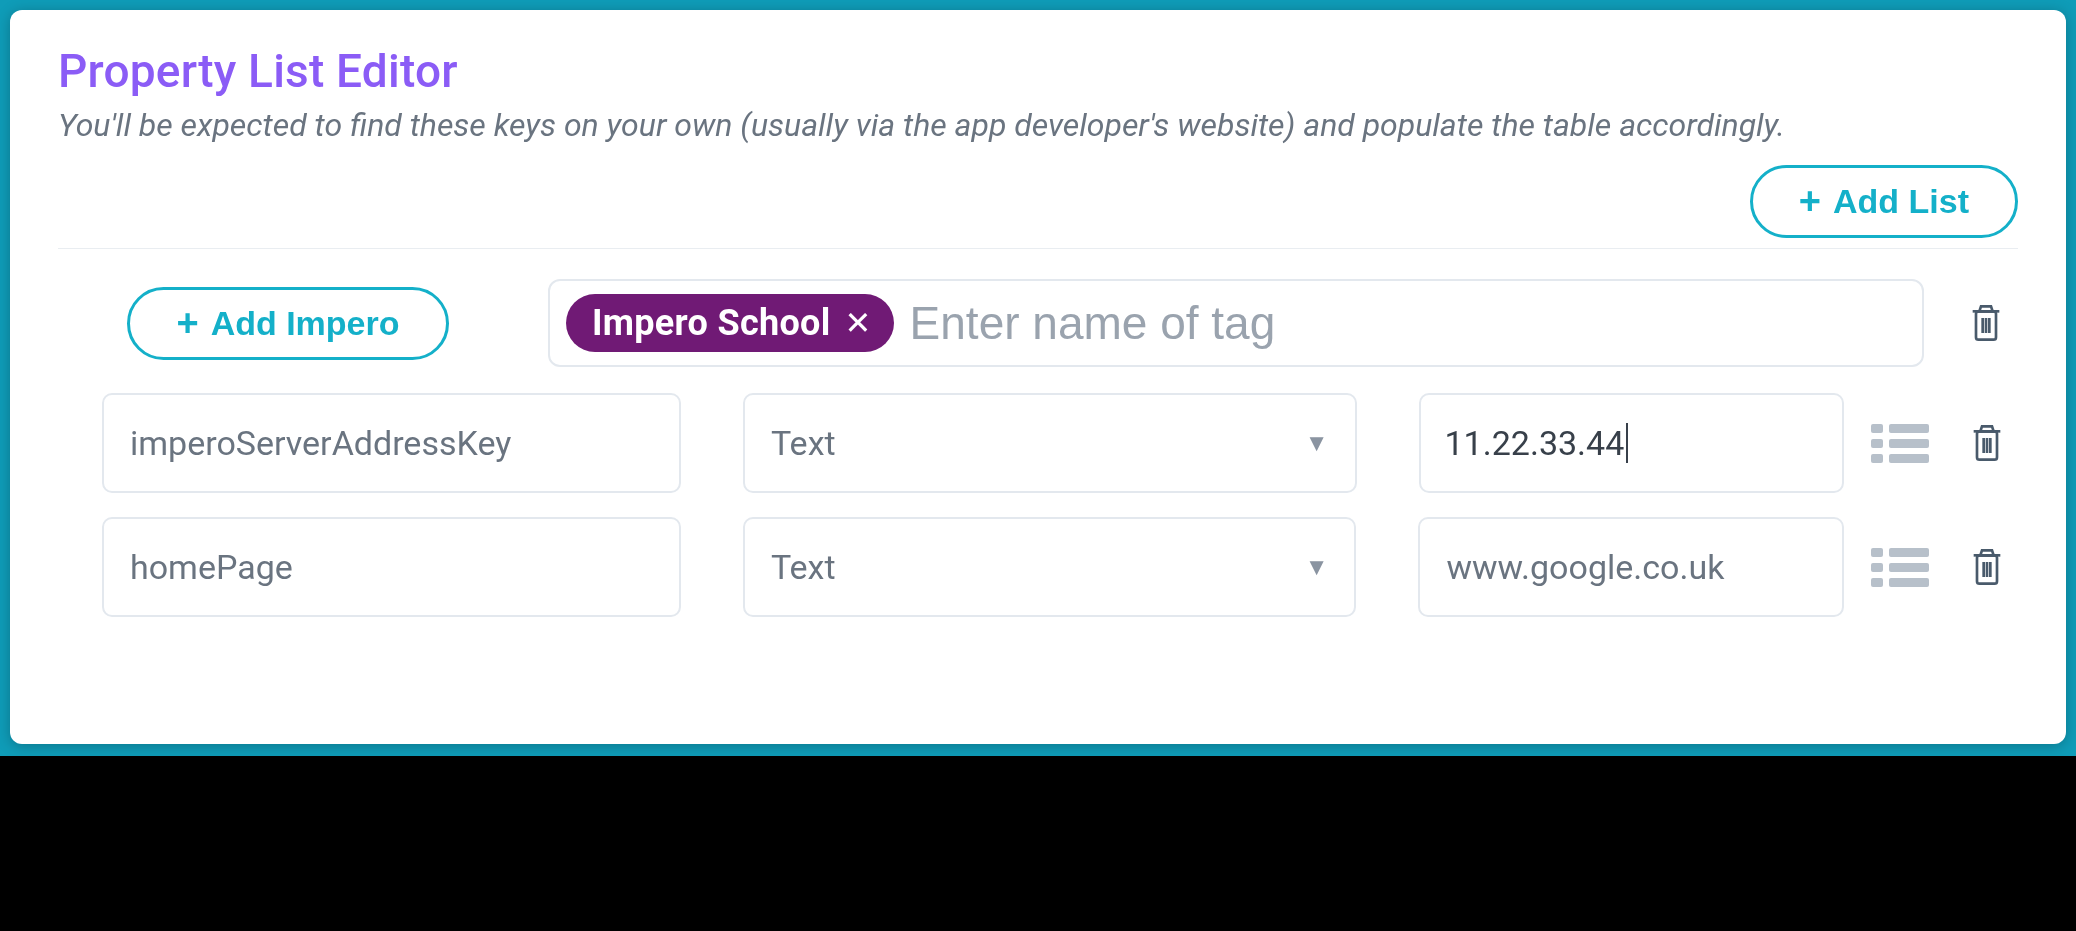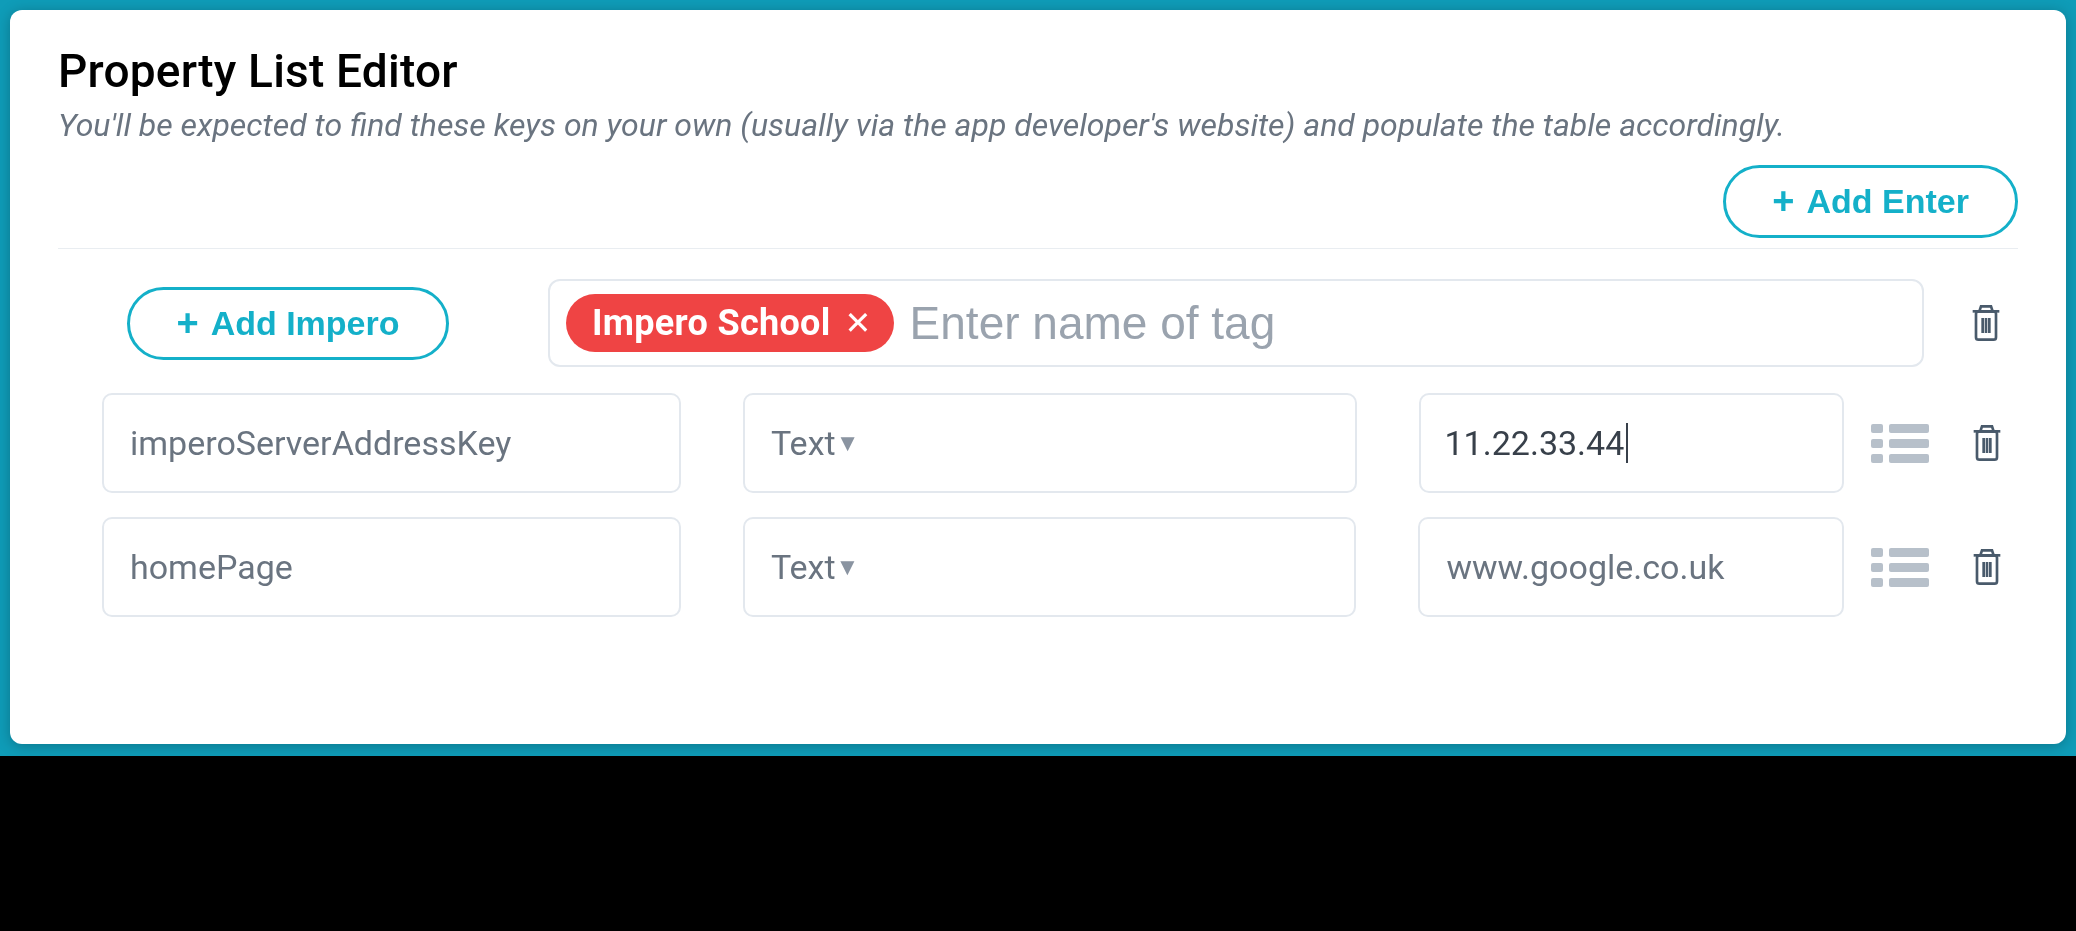--- a/index.html
+++ b/index.html
@@ -24,21 +24,21 @@
     background:#ffffff;
     border-radius:12px;
     box-shadow: 0 2px 14px rgba(0,0,0,0.25);
     padding:34px 48px 40px 48px;
     position:relative;
     overflow:hidden;
   }
   .title {
     font-size:46px;
     font-weight:500;
-    color:#000000;
+    color:#8b5cf6;
     margin:0 0 8px 0;
     letter-spacing:0.2px;
   }
   .subtitle {
     font-size:32px;
     font-weight:400;
     color:#6a7480;
     margin:0 0 10px 0;
     font-style:italic;
   }
@@ -90,21 +90,21 @@
     border:2px solid #e3e8ee;
     border-radius:12px;
     padding:10px 16px;
     background:#fff;
     min-height:88px;
   }
   .chip {
     display:inline-flex;
     align-items:center;
     gap:14px;
-    background:#ef4444;
+    background:#701a75;
     color:#ffffff;
     font-size:36px;
     font-weight:700;
     padding:8px 22px 8px 26px;
     border-radius:999px;
     letter-spacing:0.3px;
   }
   .chip .x {
     font-size:32px;
     font-weight:400;
@@ -143,21 +143,21 @@
     background:#fff;
     display:flex;
     align-items:center;
     padding:0 26px;
     height:100px;
     font-size:34px;
     color:#6a7480;
     margin-left:44px;
   }
   .key-field { width:600px; }
-  .type-field { width:636px; cursor:pointer;}
+  .type-field { width:636px; justify-content:space-between; cursor:pointer;}
   .value-field { width:440px; }
   .value-field.active { color:#38404a;padding-left:24px; }
   .caret-down {
     color:#8a94a1;
     font-size:24px;
   }
   .list-icon {
     width:80px;
     display:flex;
     justify-content:center;
@@ -173,21 +173,21 @@
 
 <div class="frame">
   <div class="card">
 
     <h1 class="title">Property List Editor</h1>
     <p class="subtitle">You'll be expected to find these keys on your own (usually via the app developer's website) and populate the table accordingly.</p>
 
     <div class="divider-row">
       <button class="pill-btn">
         <span class="plus">+</span>
-        <span>Add Enter</span>
+        <span>Add List</span>
       </button>
     </div>
 
     <div class="tag-row">
       <div class="add-setting-wrap">
         <button class="pill-btn">
           <span class="plus">+</span>
           <span>Add Impero</span>
         </button>
       </div>

